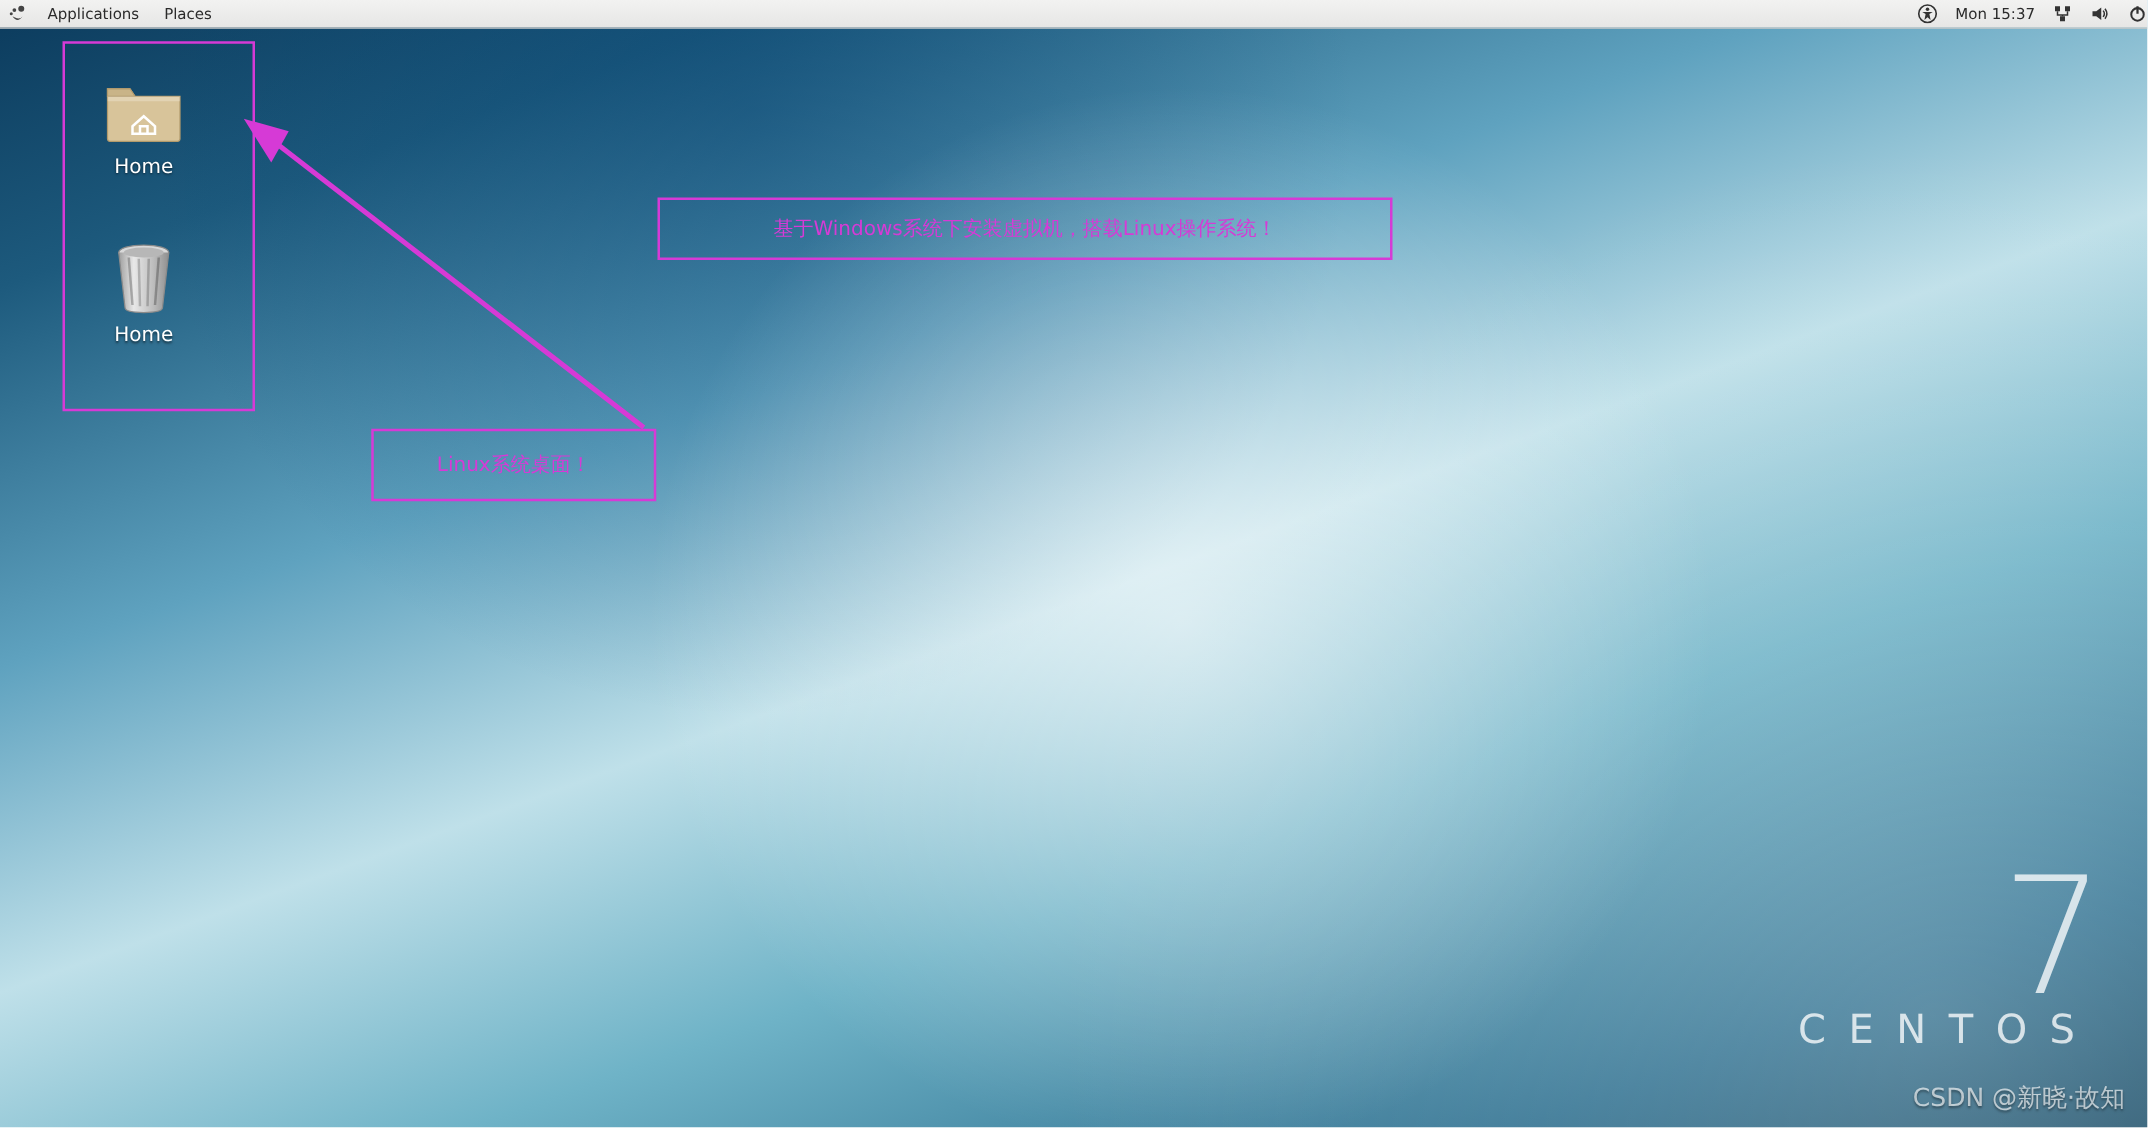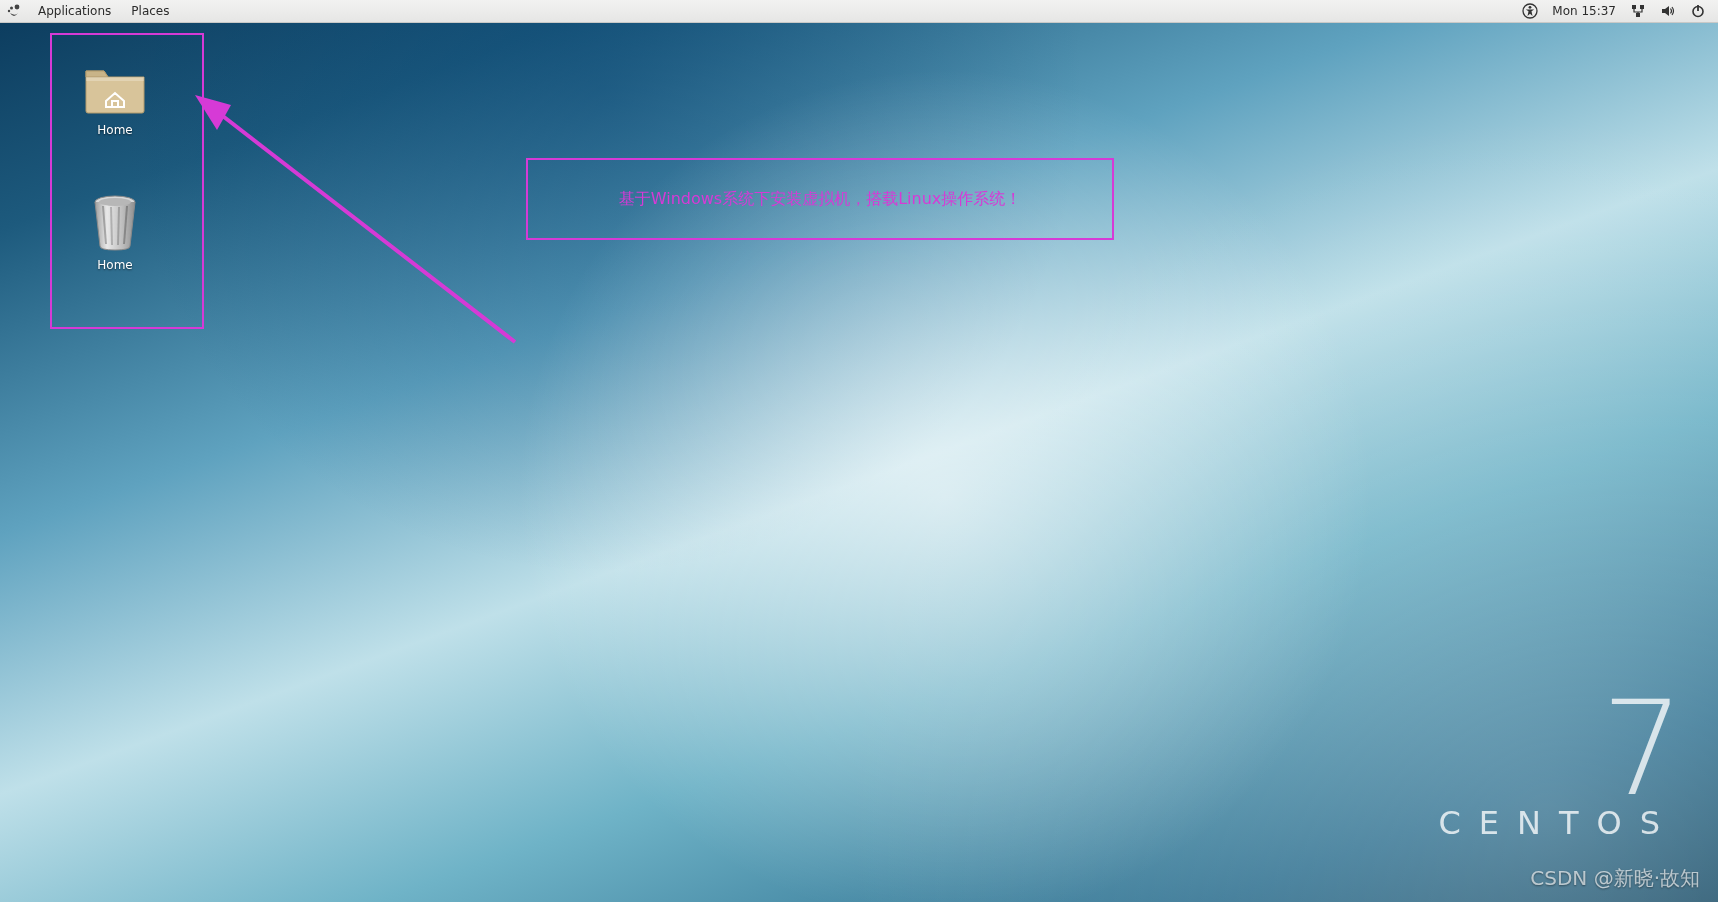--- a/index.html
+++ b/index.html
@@ -22,42 +22,42 @@
 
   
   .top-panel{
     position:absolute;top:0;left:0;right:0;height:22px;
     background:linear-gradient(#f2f2f1,#e6e6e5);
     border-bottom:1px solid var(--panel-border);
     display:flex;align-items:center;font-size:12px;color:var(--panel-fg);
     user-select:none;
   }
   .panel-left{display:flex;align-items:center;height:100%;}
-  .panel-right{margin-left:auto;display:flex;align-items:center;height:100%;gap:14px;padding-right:12px;}
+  .panel-right{margin-left:auto;display:flex;align-items:center;height:100%;gap:14px;}
   .os-logo{width:16px;height:16px;margin:0 6px 0 6px;}
   .menu-item{padding:4px 10px;height:100%;display:flex;align-items:center;cursor:pointer;}
   .tray-icon{width:16px;height:16px;display:flex;align-items:center;justify-content:center;cursor:pointer;}
   .clock{font-size:12px;cursor:pointer;}
 
   
   .desktop-icon{
     position:absolute;width:90px;text-align:center;cursor:pointer;
   }
   .desktop-icon .icon-box{width:70px;height:64px;margin:0 auto 4px;}
   .desktop-icon .label{
-    font-size:12px;color:#fff;
+    font-size:16px;color:#fff;
     text-shadow:0 1px 2px rgba(0,0,0,0.6);
   }
 
   
   .anno-box{
     position:absolute;border:2px solid var(--magenta);
     color:var(--magenta);font-size:16px;font-weight:500;
     background:transparent;display:flex;align-items:center;justify-content:center;
-    padding:16px 12px;white-space:nowrap;
+    padding:0 12px;white-space:nowrap;
   }
   .anno-selection{
     position:absolute;border:2px solid var(--magenta);background:transparent;
   }
   .anno-arrow{position:absolute;pointer-events:none;}
   .anno-arrow line{stroke:var(--magenta);stroke-width:4;}
   .anno-arrow polygon{fill:var(--magenta);}
 
   
   .centos-brand{
@@ -162,20 +162,23 @@
     </div>
     <div class="label">Home</div>
   </div>
 
   <div class="anno-selection" style="left:50px;top:33px;width:150px;height:292px;"></div>
 
   <div class="anno-box" style="left:526px;top:158px;width:560px;height:46px;">
     <span>基于Windows系统下安装虚拟机，搭载Linux操作系统！</span>
   </div>
 
+  <div class="anno-box" style="left:297px;top:343px;width:200px;height:54px;">
+    <span>Linux系统桌面！</span>
+  </div>
 
   <svg class="anno-arrow" style="left:195px;top:90px;width:340px;height:260px;" viewBox="0 0 340 260">
     <line x1="320" y1="252" x2="20" y2="20"></line>
     <polygon points="0,5 36,15 22,40"></polygon>
   </svg>
 
   <div class="centos-brand">
     <div class="centos-7">7</div>
     <div class="centos-word">CENTOS</div>
   </div>

